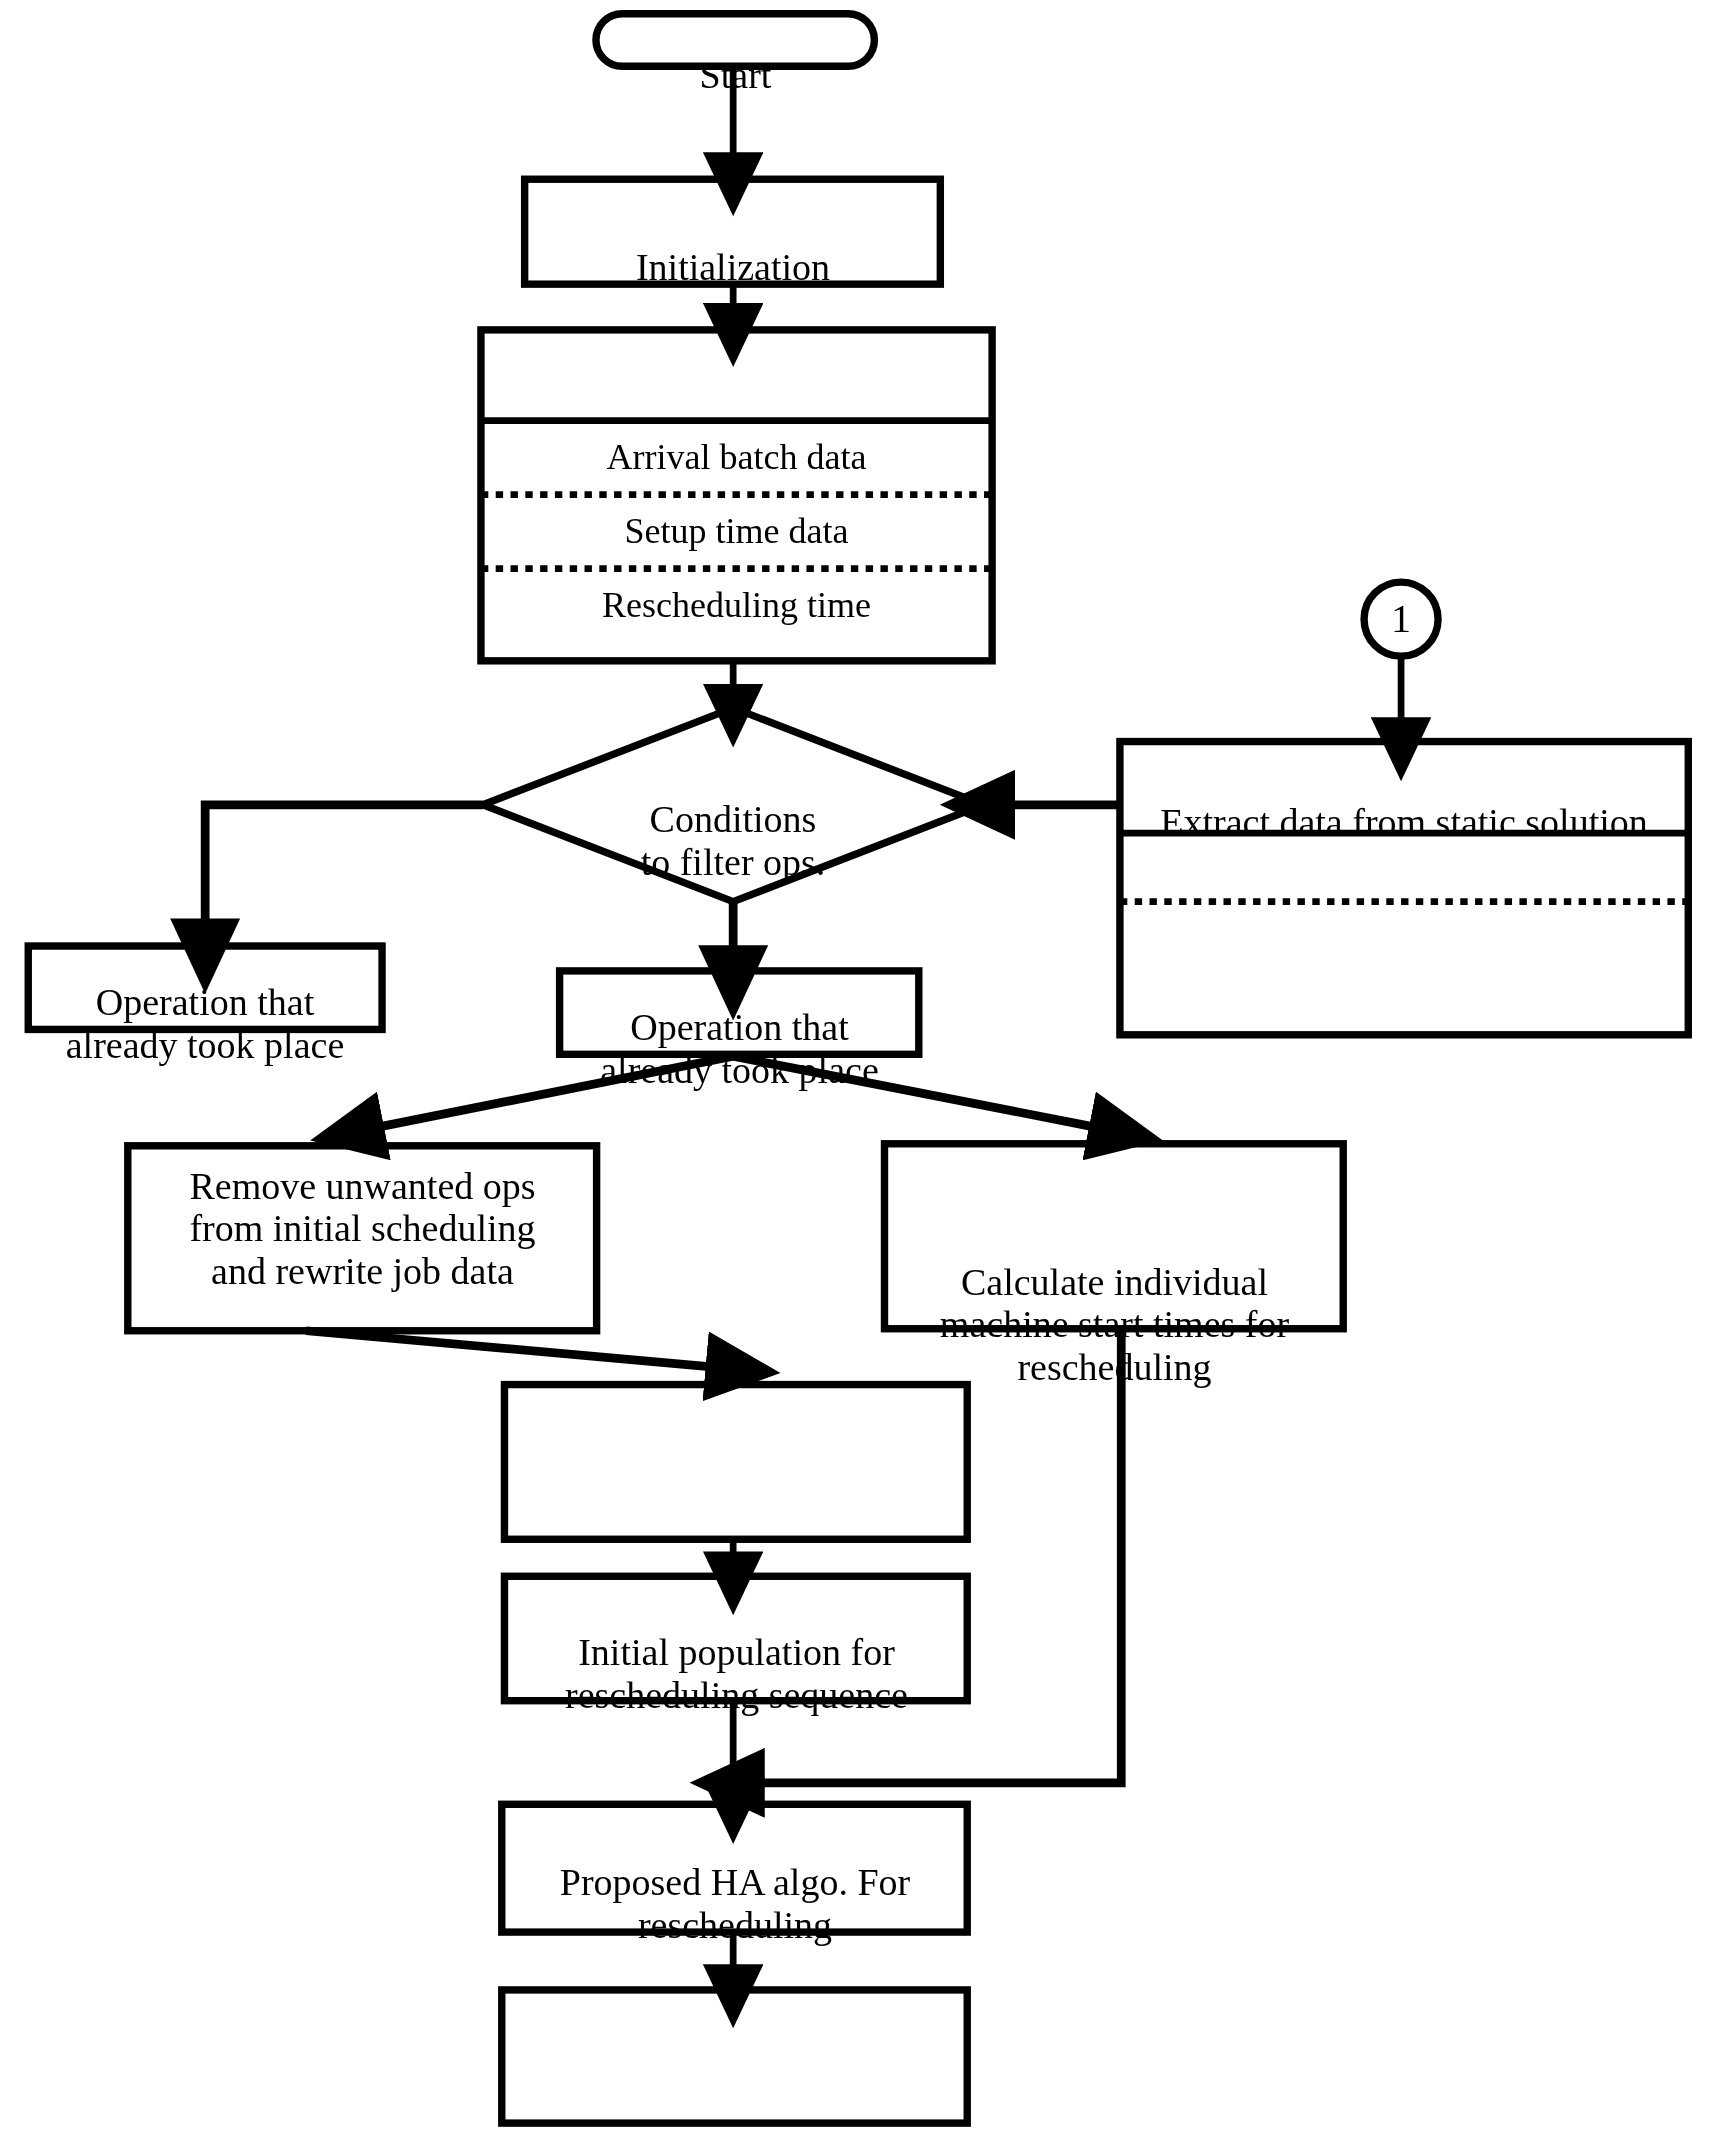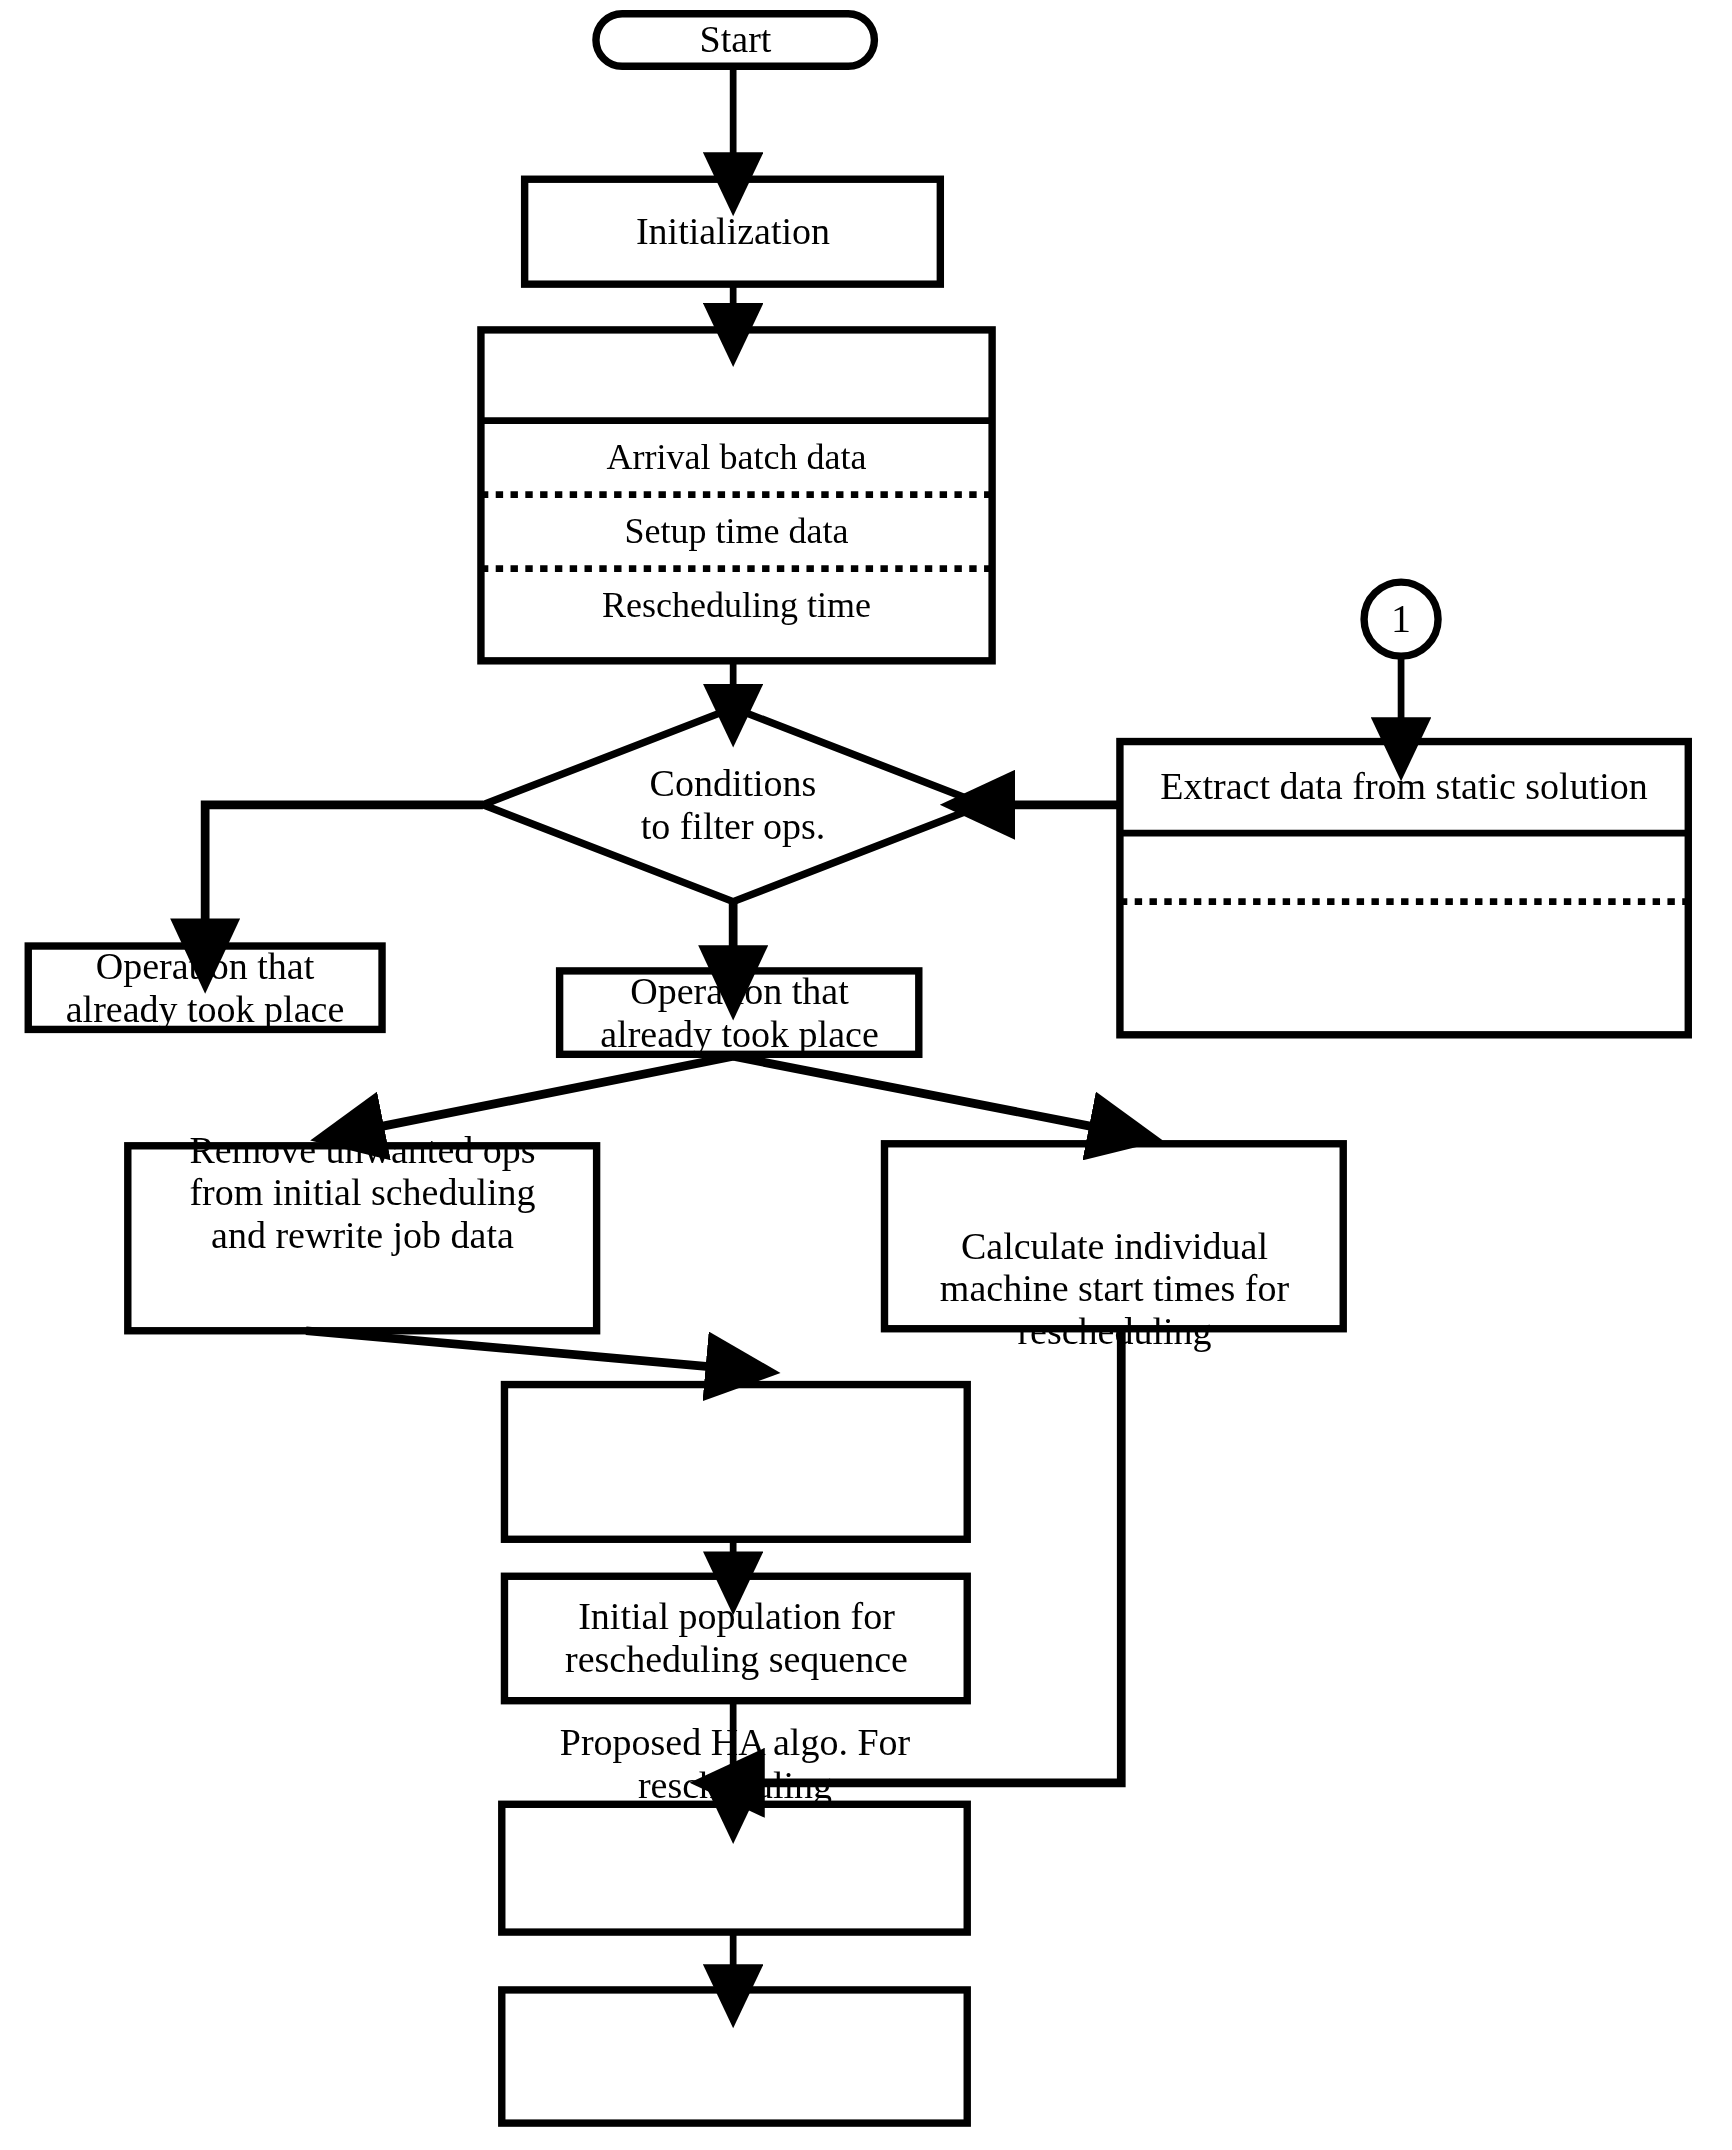--- a/index.html
+++ b/index.html
@@ -56,21 +56,21 @@
     text-align: center;
     color: #000000;
     line-height: 1.12;
     white-space: pre-line;
     display: flex;
     align-items: center;
     justify-content: center;
     font-family: "Liberation Serif", "DejaVu Serif", serif;
     pointer-events: none;
   }
-  .fs-big  { font-size: 38px; }
+  .fs-big  { font-size: 38px; margin-top: 36px; }
   .fs-mid  { font-size: 36px; }
   .fs-num  { font-size: 40px; }
 </style>
 </head>
 <body>
 
 <div id="flowchart-root">
 
   <svg id="flow-svg" viewBox="0 0 2575 3197">
     <defs>
@@ -175,18 +175,18 @@
 and rewrite job data</div>
 
   <div class="lbl fs-big" style="left:885px; top:1196px; width:459px; height:185px;">Calculate individual
 machine start times for
 rescheduling</div>
 
 
   <div class="lbl fs-big" style="left:505px; top:1576px; width:463px; height:124px;">Initial population for
 rescheduling sequence</div>
 
-  <div class="lbl fs-big" style="left:502px; top:1700px; width:466px; height:128px;">Proposed HA algo. For
+  <div class="lbl fs-big" style="left:502px; top:1804px; width:466px; height:128px;">Proposed HA algo. For
 rescheduling</div>
 
 
 </div>
 
 
 </body></html>

